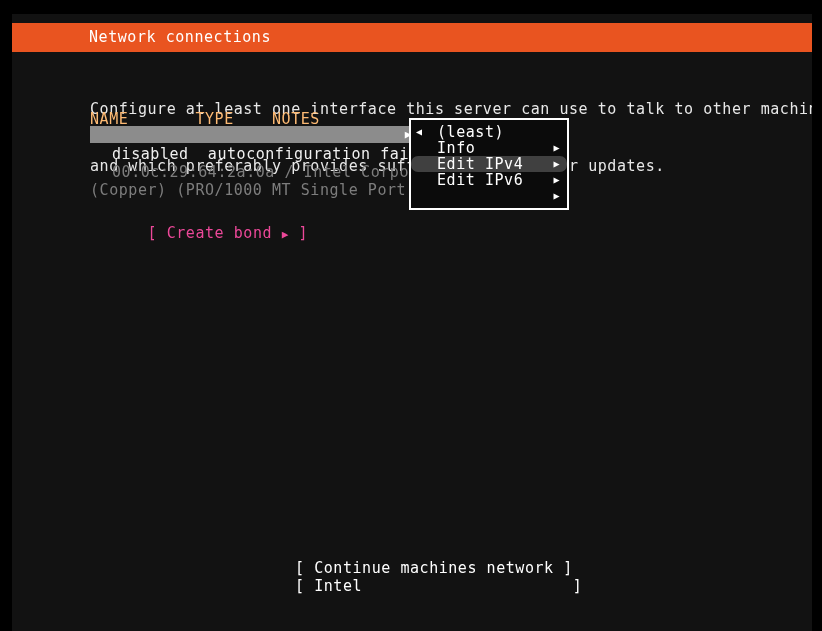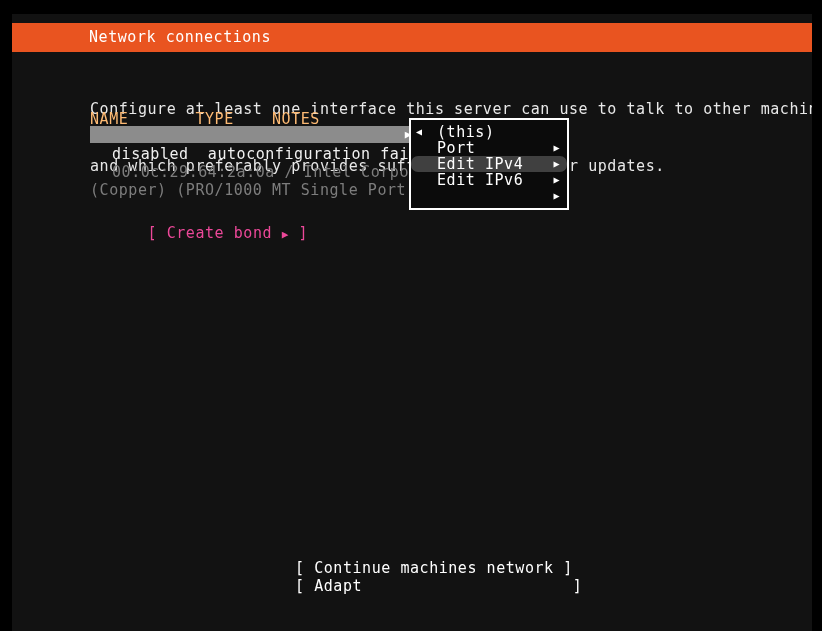--- a/index.html
+++ b/index.html
@@ -233,25 +233,25 @@
 
 
     <div id="create-bond" class="mono">
       <span>[ Create bond</span><span> </span><span class="caret">▶</span><span> </span><span>]</span>
     </div>
 
     <div id="popup">
 
       <div class="menu-item mono">
         <span class="left-caret">◀</span>
-        <span class="mlabel">(this)</span>
-      </div>
-
-      <div class="menu-item mono">
-        <span class="mlabel">Port</span>
+        <span class="mlabel">(least)</span>
+      </div>
+
+      <div class="menu-item mono">
+        <span class="mlabel">Info</span>
         <span class="right-caret">▶</span>
       </div>
 
       <div class="menu-item selected mono">
         <span class="mlabel">Edit IPv4</span>
         <span class="right-caret">▶</span>
       </div>
 
       <div class="menu-item mono">
         <span class="mlabel">Edit IPv6</span>
@@ -259,17 +259,17 @@
       </div>
 
       <div class="menu-item mono">
         <span class="right-caret">▶</span>
       </div>
 
     </div>
 
     <div id="footer">
       <div class="footer-btn mono">[ Continue machines network ]</div>
-      <div class="footer-btn mono">[ Adapt                      ]</div>
+      <div class="footer-btn mono">[ Intel                      ]</div>
     </div>
 
   </div>
 </div>
 
 </body></html>

